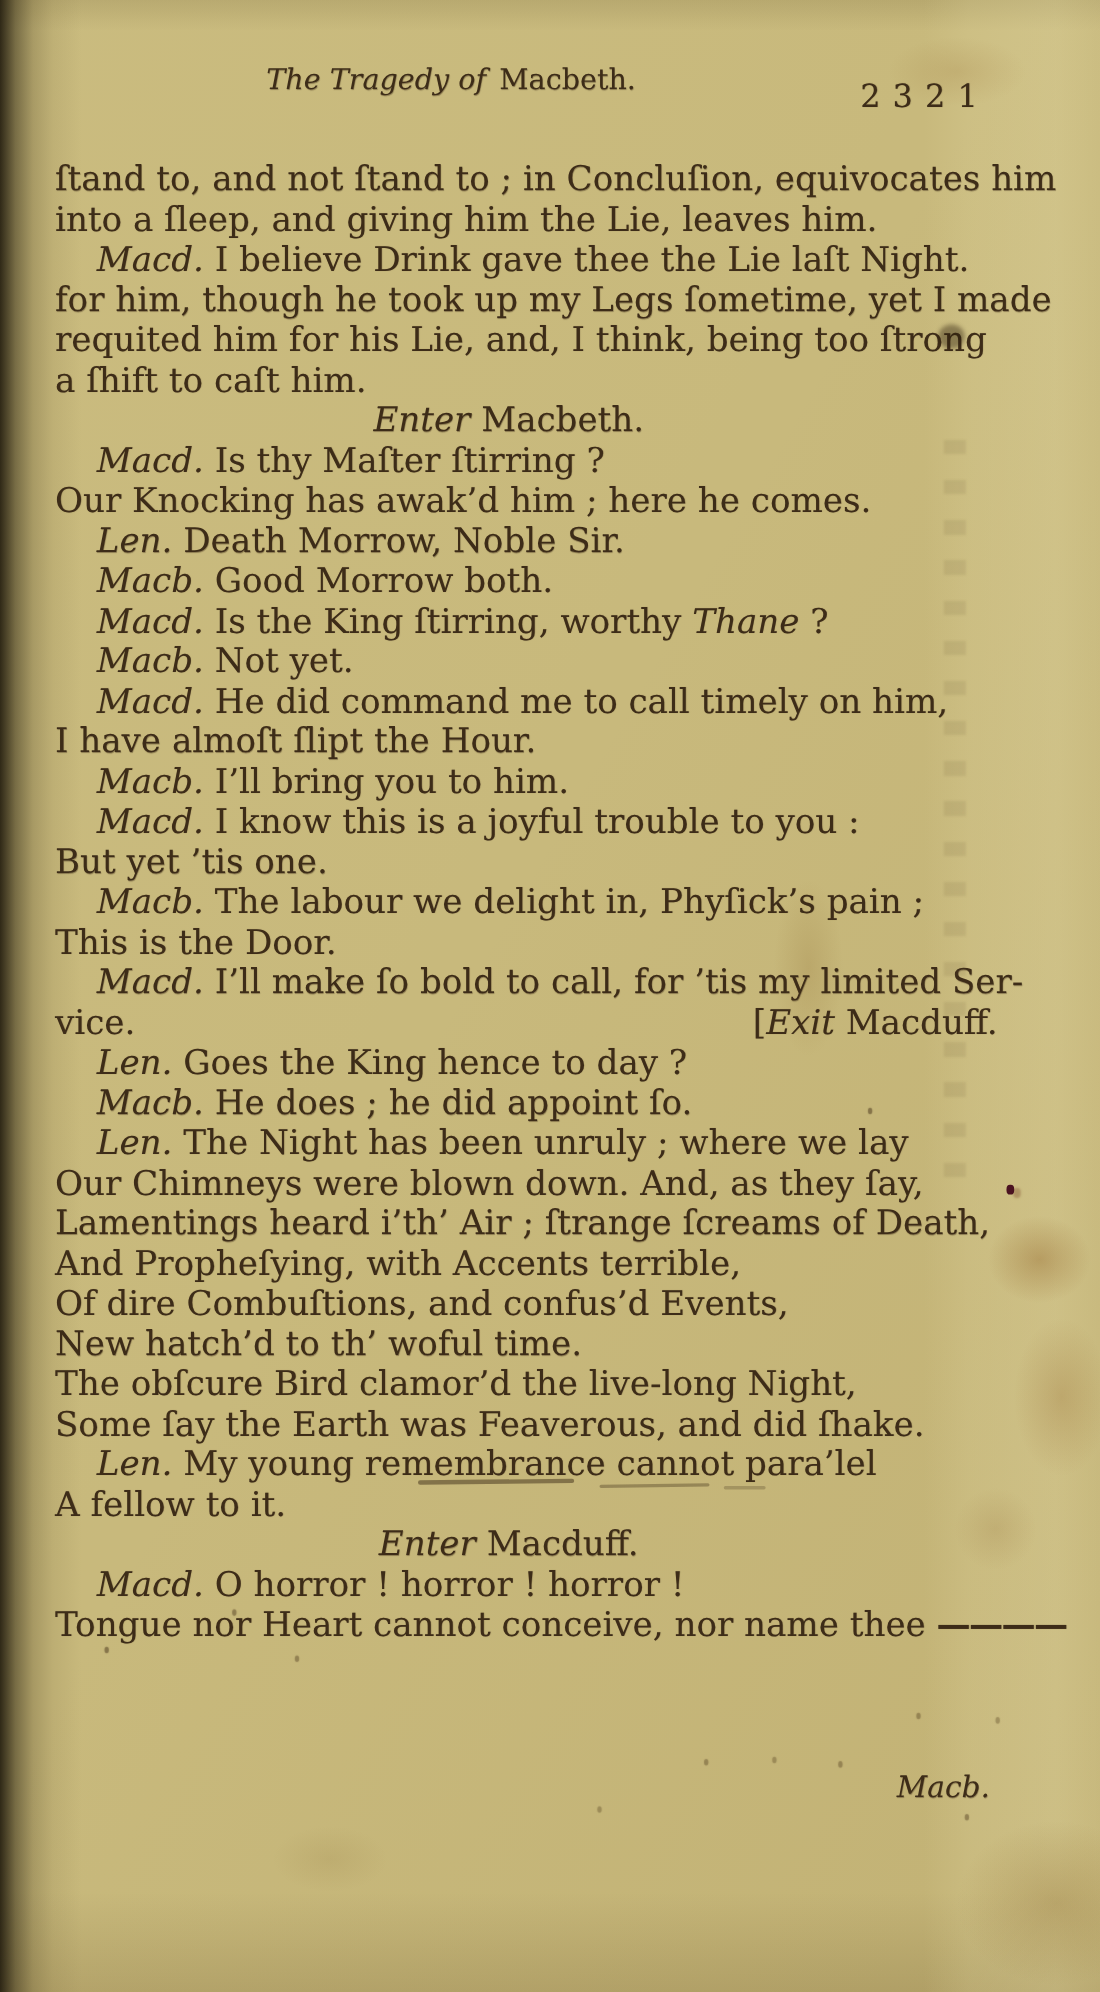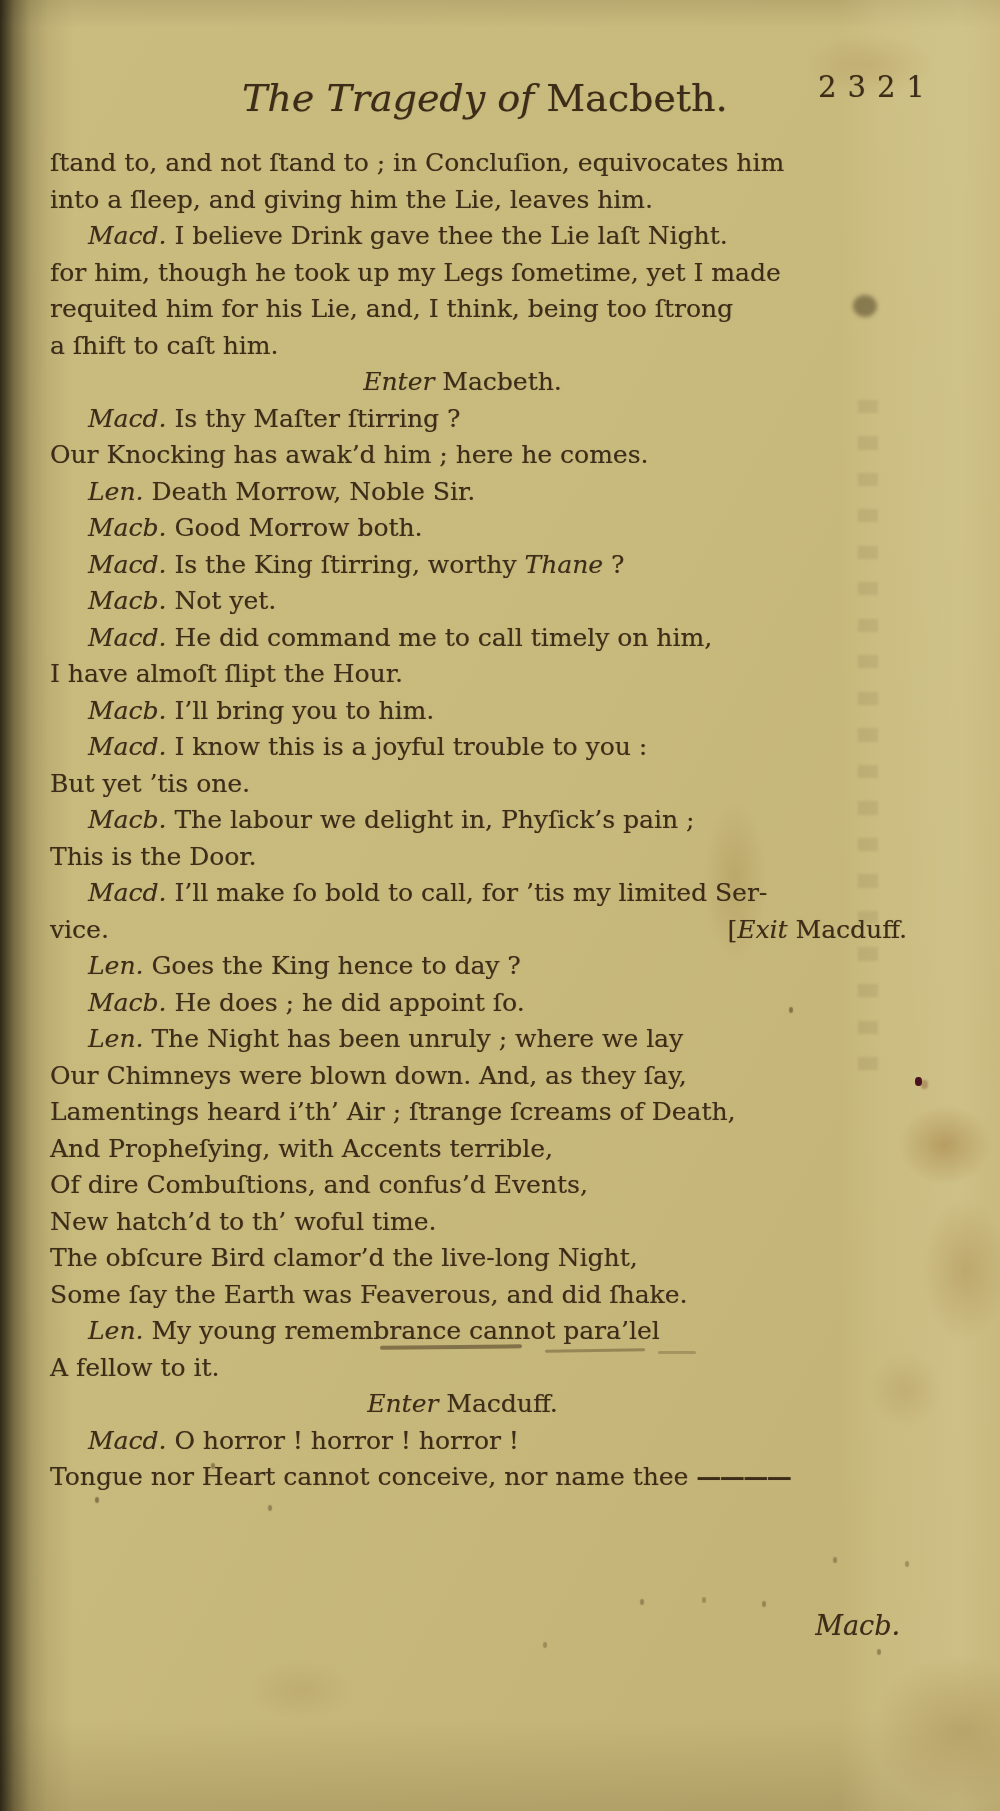--- a/index.html
+++ b/index.html
@@ -20,34 +20,34 @@
       radial-gradient(ellipse 50px 50px at 905px 1390px, rgba(140,100,45,.16), rgba(0,0,0,0) 75%),
       radial-gradient(ellipse 120px 100px at 960px 1730px, rgba(135,100,40,.28), rgba(0,0,0,0) 75%),
       radial-gradient(ellipse 70px 40px at 300px 1690px, rgba(130,100,45,.12), rgba(0,0,0,0) 75%),
       linear-gradient(90deg, rgba(0,0,0,0) 840px, rgba(224,214,160,.22) 880px, rgba(228,219,168,.30) 960px, rgba(214,202,148,.26) 1000px),
       linear-gradient(180deg, rgba(95,80,40,.16) 0px, rgba(0,0,0,0) 28px),
       linear-gradient(180deg, rgba(0,0,0,0) 1720px, rgba(110,90,45,.22) 1811px),
       linear-gradient(120deg, rgba(214,202,144,.14), rgba(0,0,0,0) 45%, rgba(150,125,65,.12));
   }
   .header { position: absolute; top: 0; left: 0; width: 100%; height: 130px; }
   .running-title {
-    position: absolute; left: 242px; top: 76px;
-    font-size: 38px; white-space: nowrap;
+    position: absolute; left: 242px; top: 58px;
+    font-size: 26px; white-space: nowrap;
     text-shadow: 0.4px 0.4px 0.8px rgba(61,44,24,.45);
   }
   .running-title em { font-style: italic; }
   .running-title .roman { margin-left: 12px; }
   .page-number {
-    position: absolute; left: 818px; top: 70px;
+    position: absolute; left: 782px; top: 70px;
     font-size: 29px; letter-spacing: 11px; white-space: nowrap;
     text-shadow: 0.4px 0.4px 0.8px rgba(61,44,24,.45);
   }
   .text-block {
     position: absolute; left: 50px; top: 145px; width: 825px;
-    font-size: 25px; line-height: 36.5px;
+    font-size: 31px; line-height: 36.5px;
     text-shadow: 0.35px 0.35px 0.7px rgba(61,44,24,.42);
   }
   .line { white-space: nowrap; height: 36.5px; }
   .line.indent { padding-left: 38px; }
   .line.center { text-align: center; }
   .line.has-right { display: flex; justify-content: space-between; padding-left: 0; }
   .line em { font-style: italic; }
   .seg-right { margin-right: -32px; white-space: nowrap; }
   .dash-rule { letter-spacing: -1.5px; font-weight: bold; }
   .catchword {

